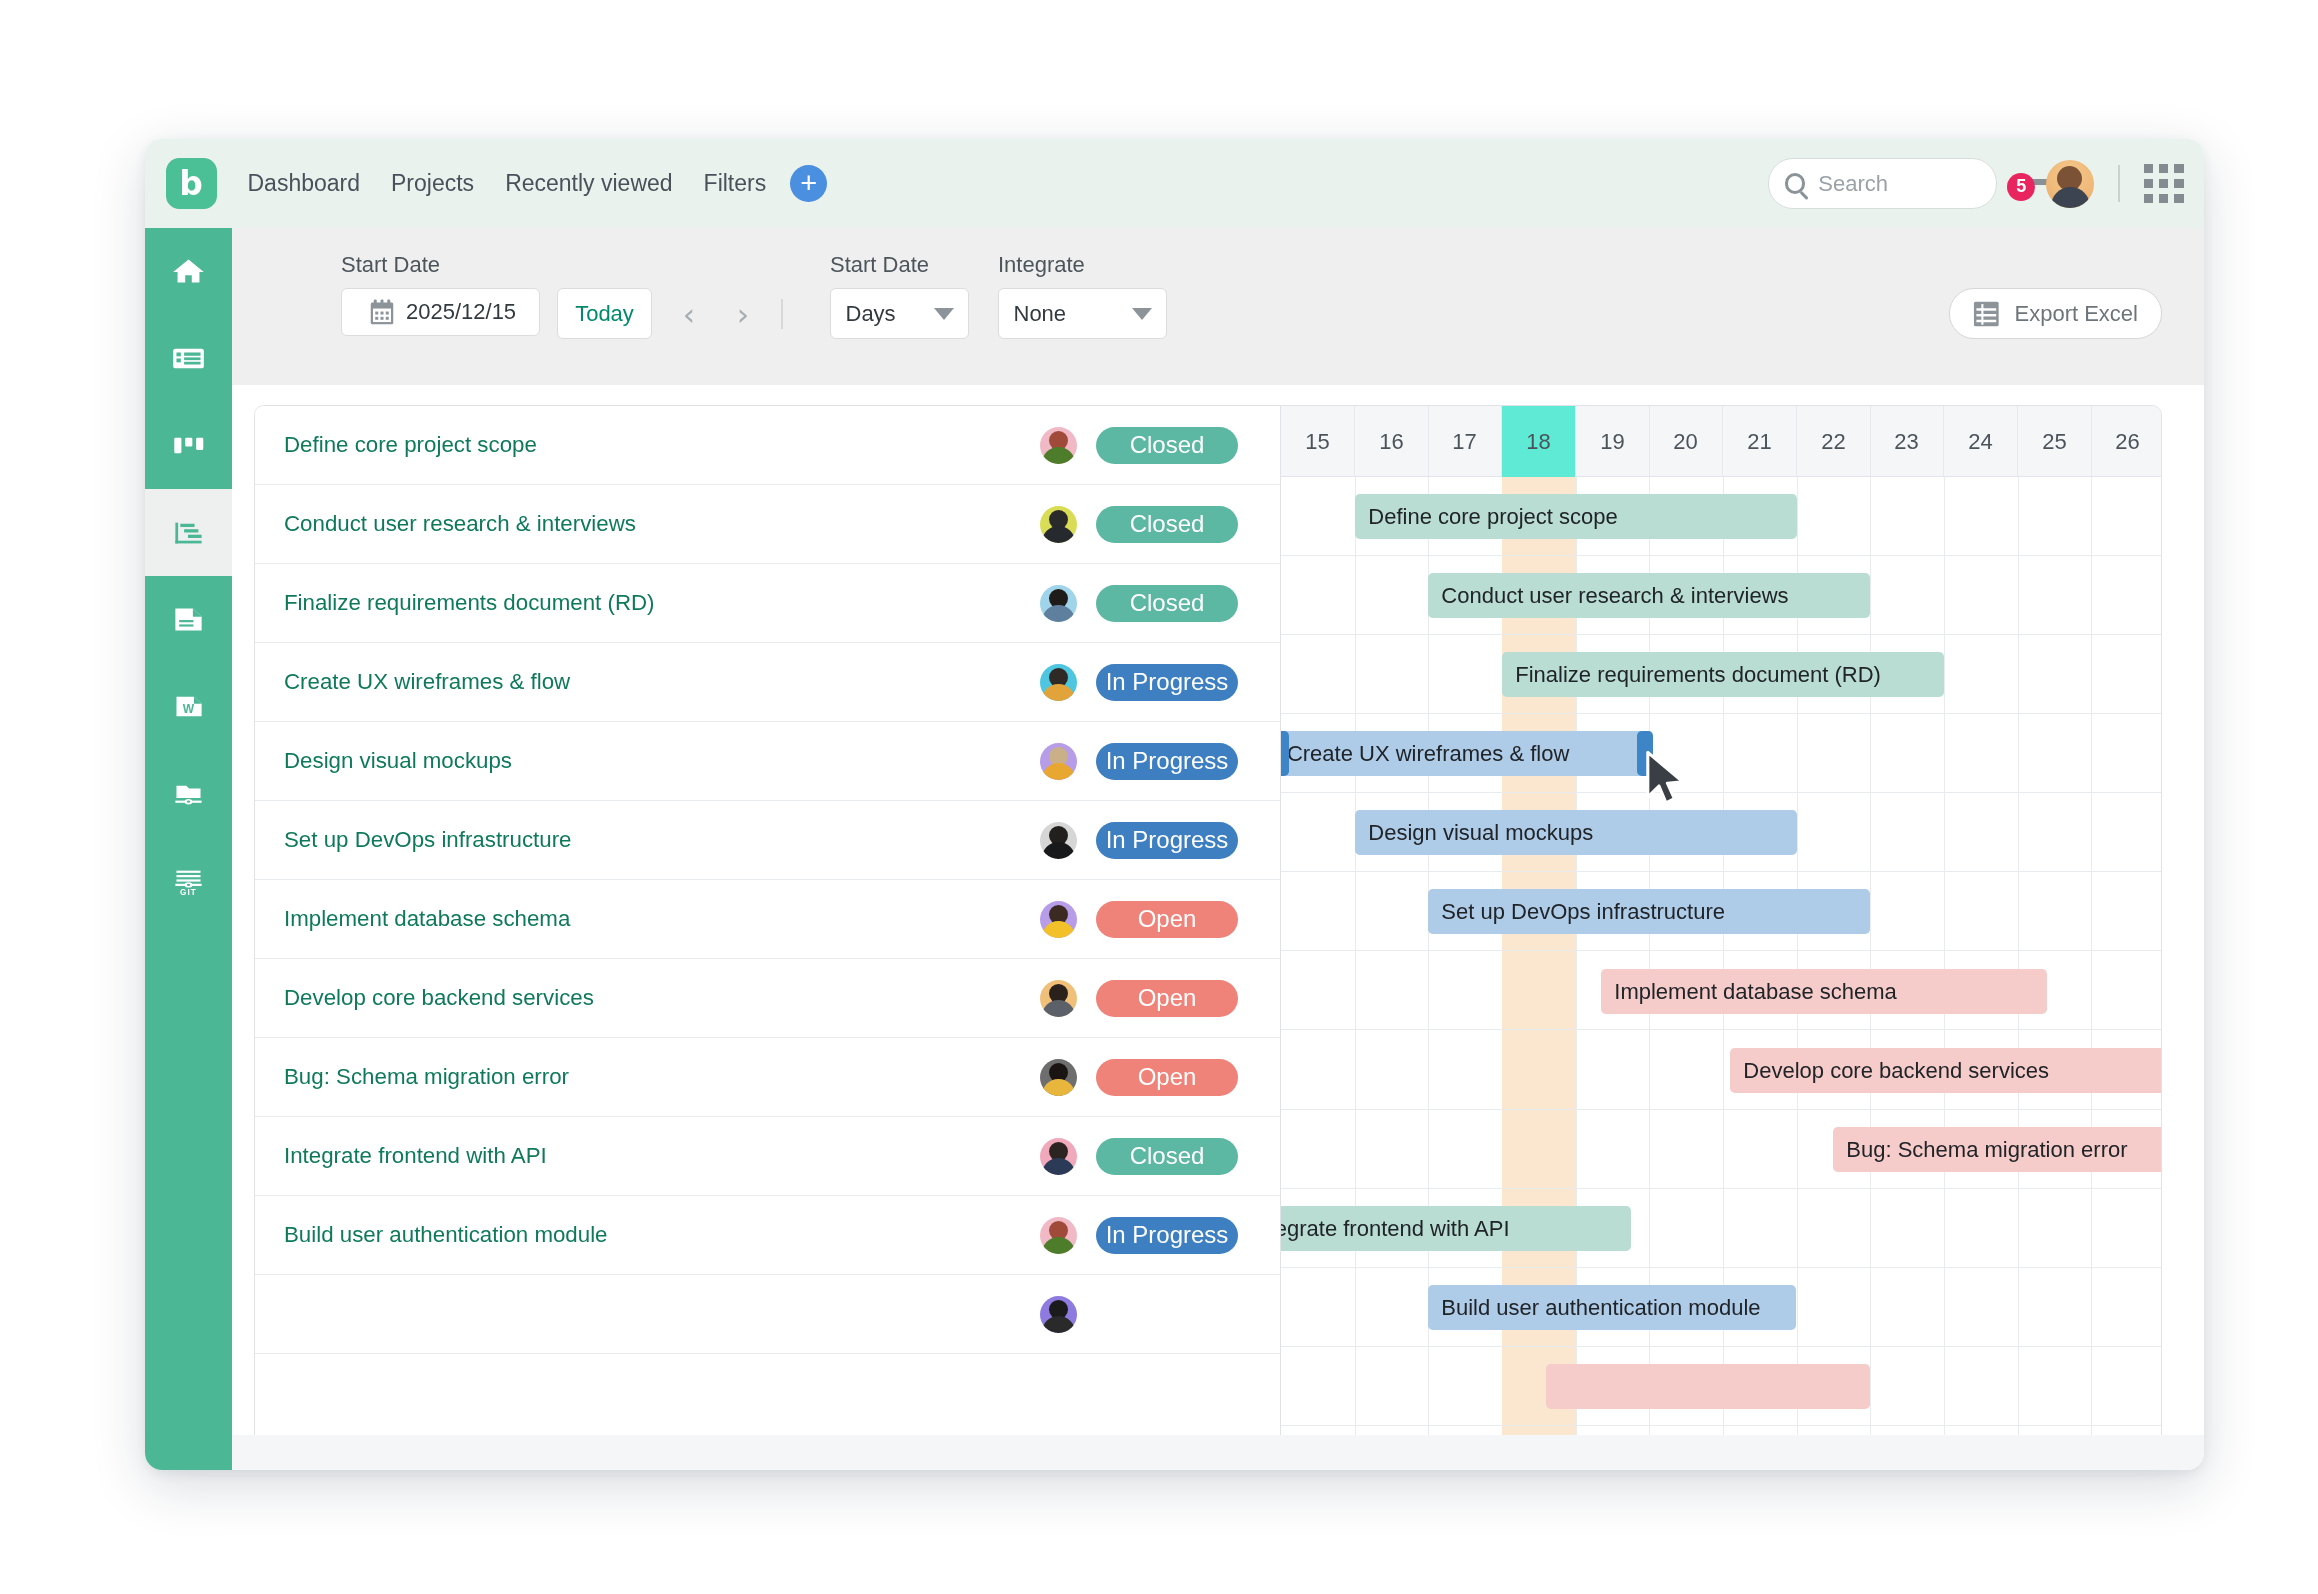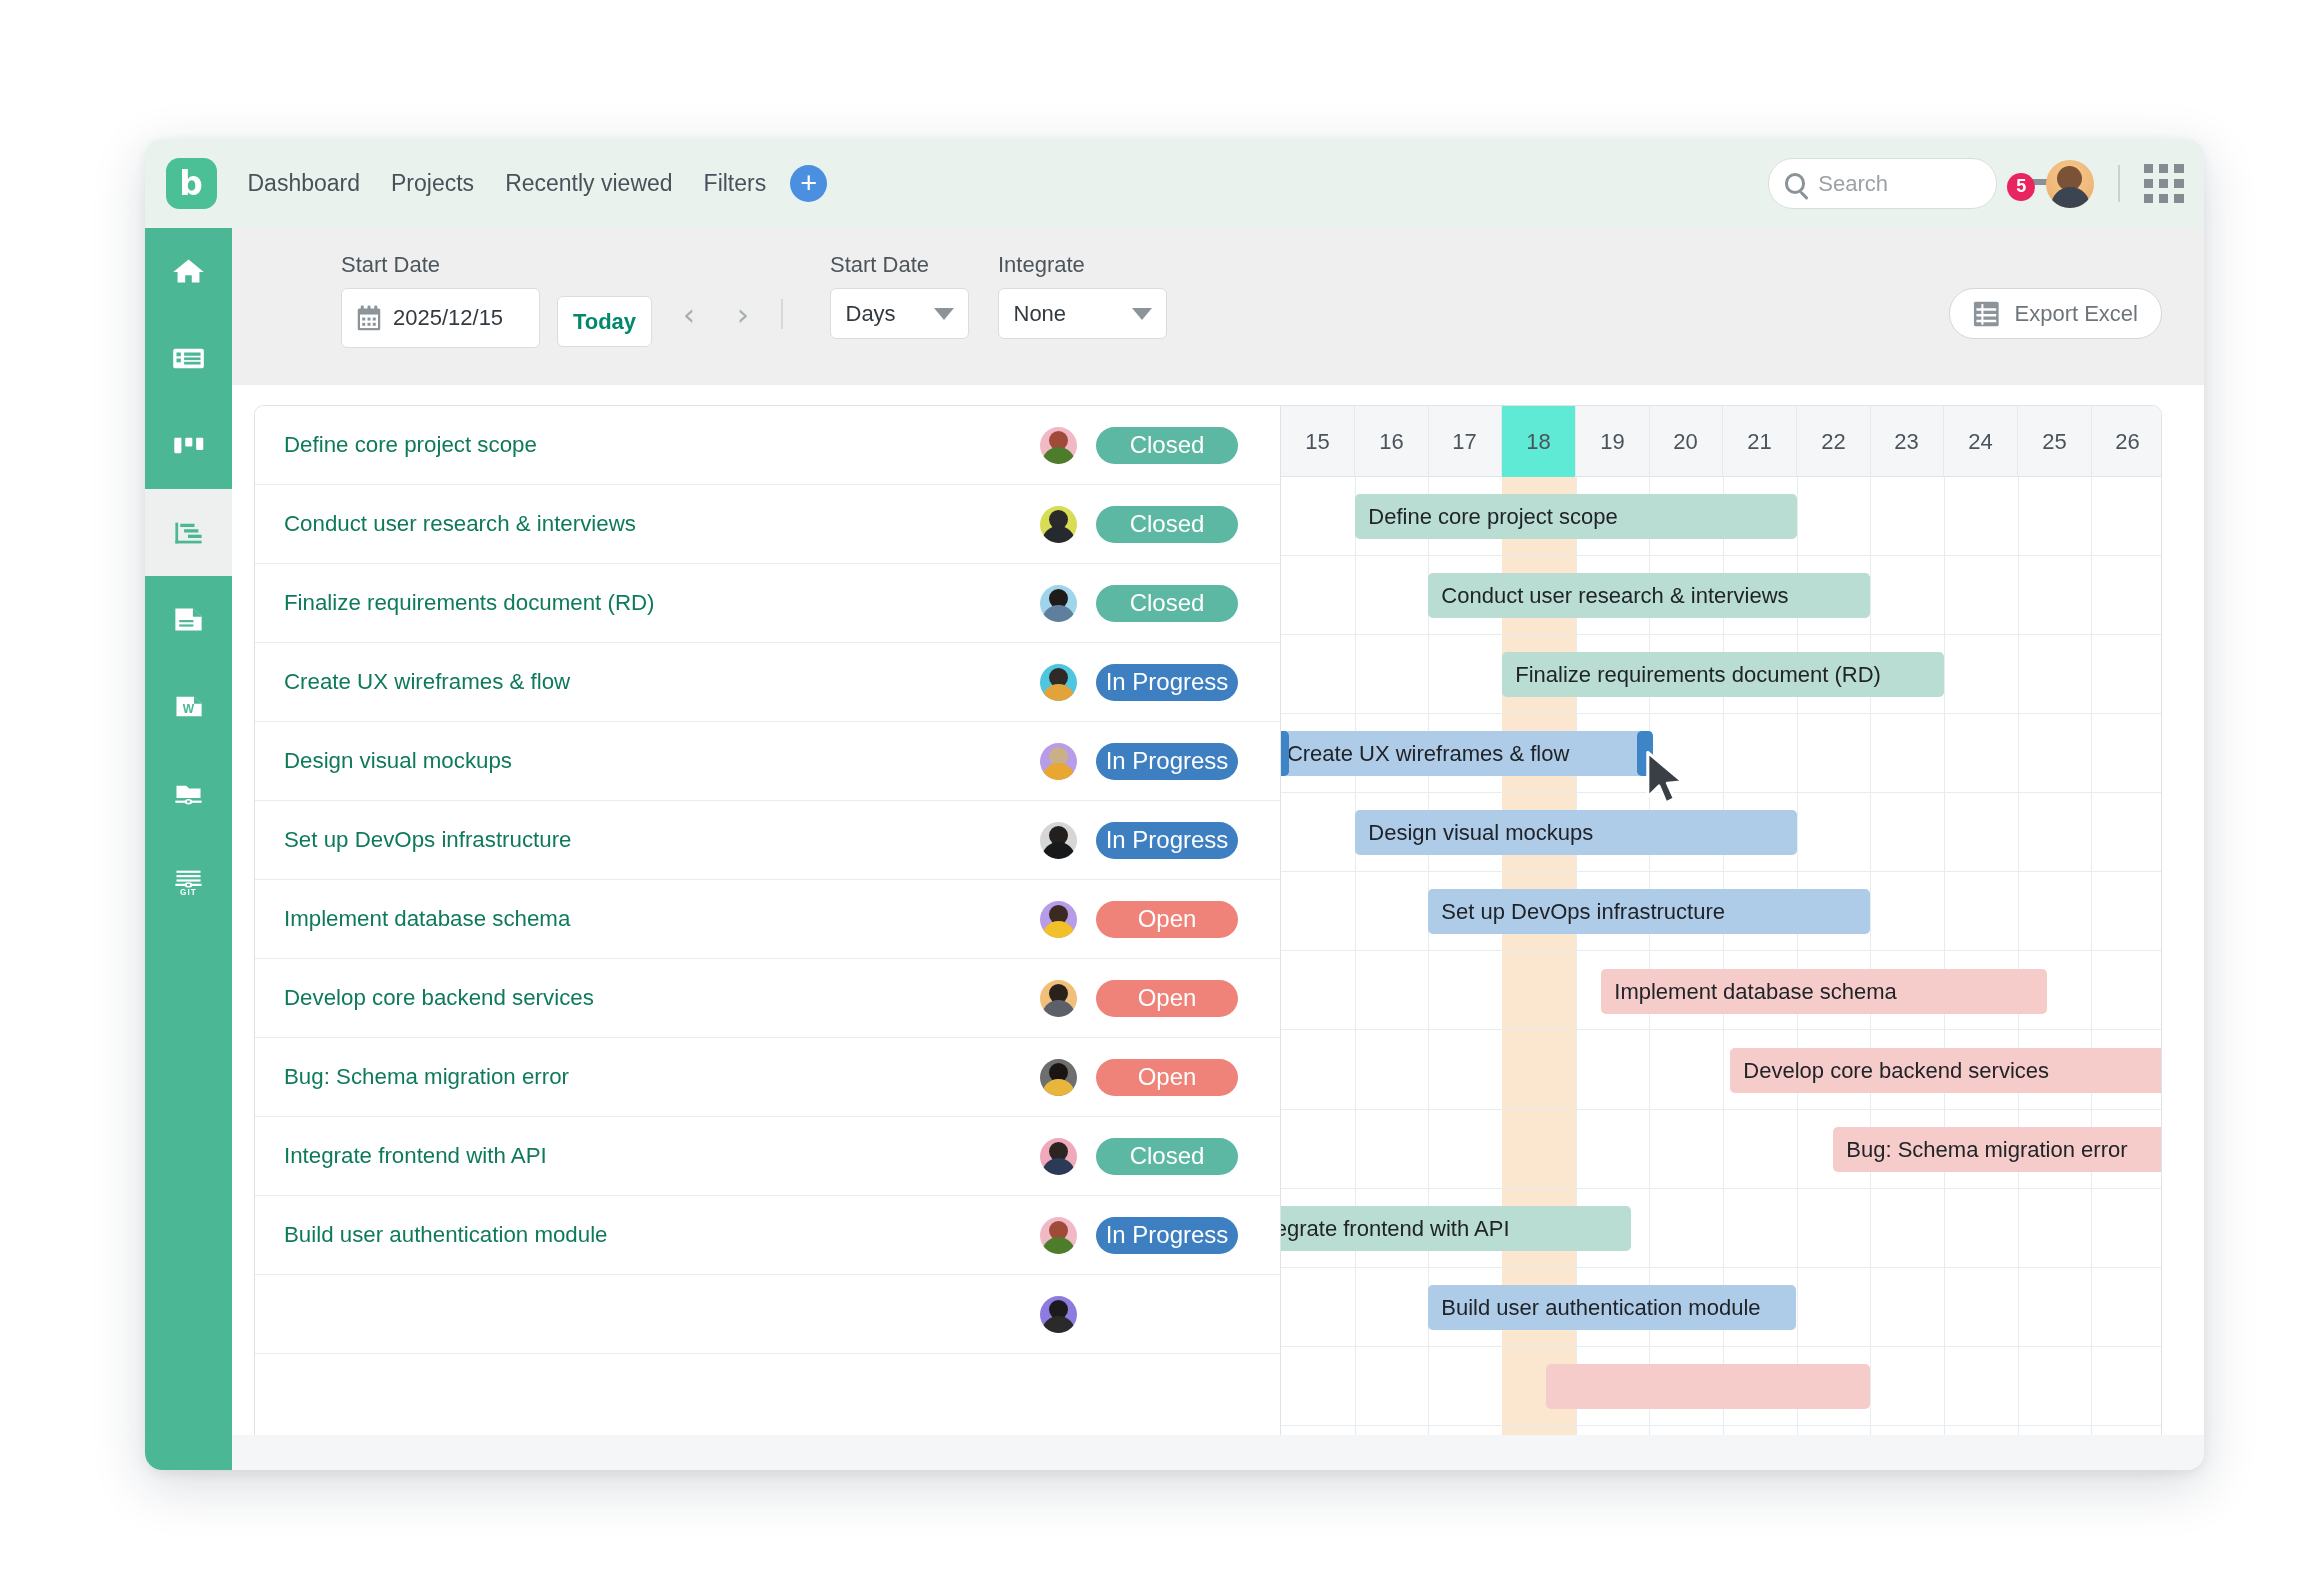--- a/index.html
+++ b/index.html
@@ -119,26 +119,26 @@
     width: calc(100% - 87px); height: 157px; background: #efefef;
   }
   .tb-label {
     position: absolute; font-size: 22px; color: #4c555b;
   }
   .tb-ctl {
     position: absolute; background: #fff; border: 1.2px solid #dcdcdc;
     border-radius: 6px; display: flex; align-items: center;
     cursor: pointer;
   }
-  #date-field { left: 109px; top: 60px; width: 199px; height: 60px; padding-left: 15px; }
+  #date-field { left: 109px; top: 60px; width: 199px; height: 48px; padding-left: 28px; }
   #cal-icon { width: 24px; height: 26.6px; position: relative; flex: none; }
   #date-value { font-size: 22px; color: #323a40; margin-left: 12px; }
   #today-btn {
-    left: 325px; top: 68px; width: 95px; height: 51px;
-    justify-content: center; font-size: 22px; font-weight: 700; color: #00896b;
+    left: 325px; top: 60px; width: 95px; height: 51px;
+    justify-content: center; font-size: 22px; font-weight: 400; color: #00896b;
   }
   .arrow-btn {
     position: absolute; top: 60px; width: 42px; height: 51px;
     display: flex; align-items: center; justify-content: center;
     font-size: 31px; color: #a6aeb2; cursor: pointer; font-family: "DejaVu Sans", sans-serif;
   }
   #prev-btn { left: 436px; }
   #next-btn { left: 490px; }
   #tb-sep { position: absolute; left: 549px; top: 71px; width: 1.8px; height: 30px; background: #d8d8d8; }
   #unit-select { left: 598px; top: 60px; width: 139px; height: 51px; padding: 0 14.5px; justify-content: space-between; }

